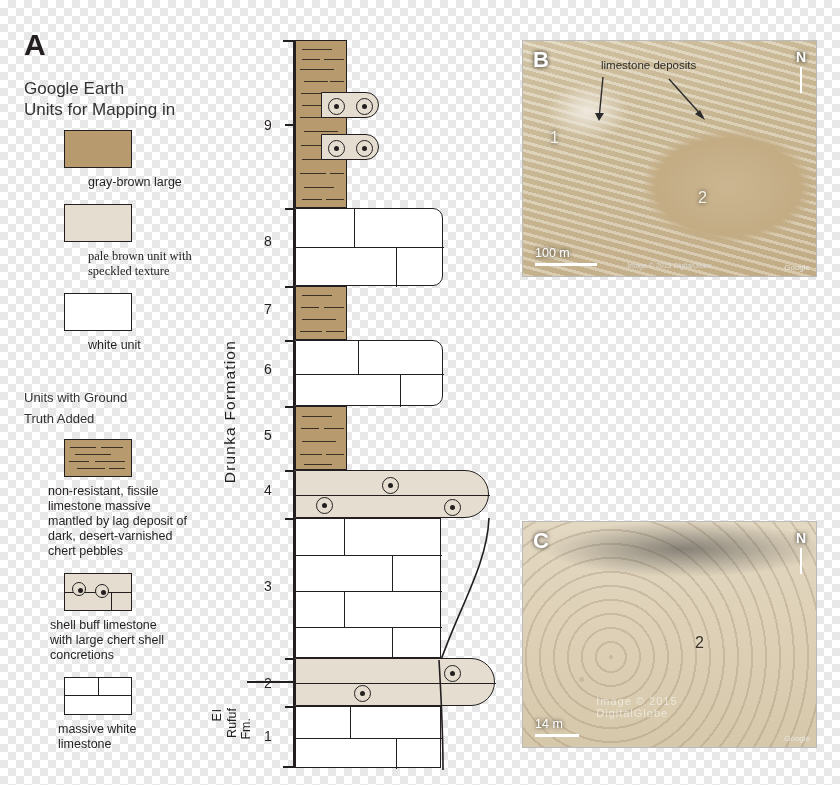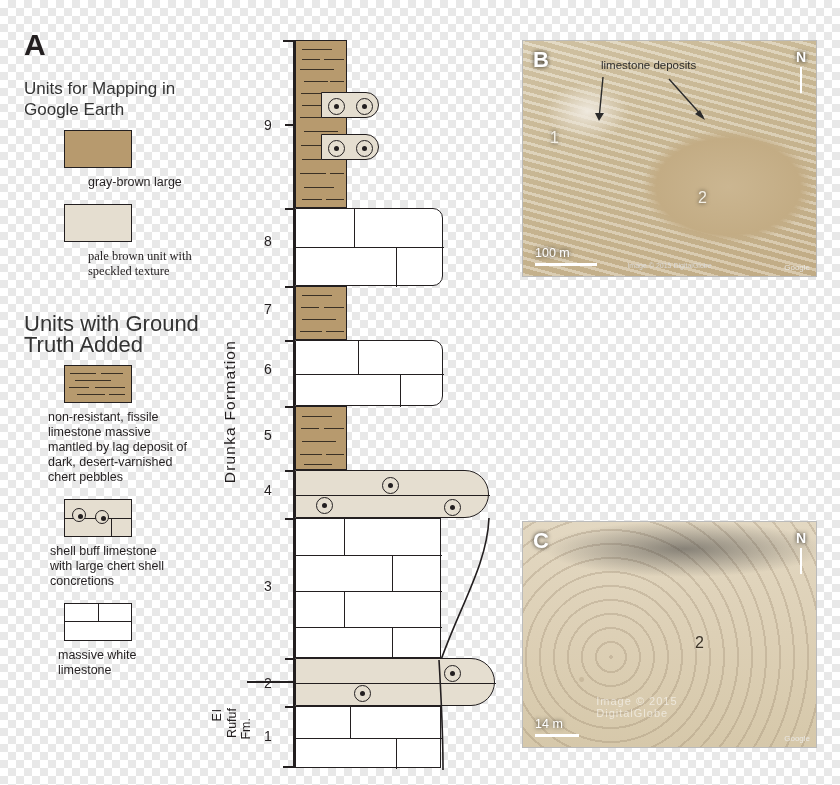--- a/index.html
+++ b/index.html
@@ -17,21 +17,21 @@
   }
   .panel{position:absolute;}
 
   
   #legend{left:24px;top:28px;width:240px;}
   .panel-letter{font-size:30px;font-weight:bold;letter-spacing:.5px;}
   .legend-title{
     font-size:17px;line-height:21px;margin-top:16px;margin-bottom:8px;
     font-weight:normal;color:#333;
   }
-  .legend-title.second{margin-top:34px;font-size:22px;}
+  .legend-title.second{margin-top:34px;font-size:13px;}
   .swatch-wrap{margin-left:40px;margin-top:10px;}
   .swatch{
     width:66px;height:36px;border:1.4px solid #231f20;background:#fff;
     position:relative;overflow:hidden;
   }
   .swatch.graybrown{background:#b79a6e;}
   .swatch.palebrown{background:#e5ded0;}
   .swatch.white{background:#ffffff;}
   .swatch.fissile{background:#b79a6e;}
   .swatch.palebuff{background:#e5ded0;}
@@ -118,37 +118,41 @@
   .arrow{position:absolute;}
 </style>
 </head>
 <body>
 
 <div class="panel" id="legend">
 
   <div class="panel-letter">A</div>
 
   <div class="legend-title">
+    <div>Google Earth</div>
     <div>Units for Mapping in</div>
-    <div>Google Earth</div>
   </div>
 
   <div class="swatch-wrap">
     <div class="swatch graybrown"></div>
     <div class="legend-caption">gray-brown large</div>
   </div>
 
   <div class="swatch-wrap" style="margin-top:14px;font-family:Liberation Serif, serif;">
     <div class="swatch palebrown"></div>
     <div class="legend-caption">
       <div>pale brown unit with</div>
       <div>speckled texture</div>
     </div>
   </div>
 
+  <div class="swatch-wrap" style="margin-top:14px;">
+    <div class="swatch white"></div>
+    <div class="legend-caption">white unit</div>
+  </div>
 
   <div class="legend-title second">
     <div>Units with Ground</div>
     <div>Truth Added</div>
   </div>
 
   <div class="swatch-wrap">
     <div class="swatch fissile">
       <span class="hline" style="left:5px;top:7px;width:26px;"></span>
       <span class="hline" style="left:36px;top:7px;width:22px;"></span>

